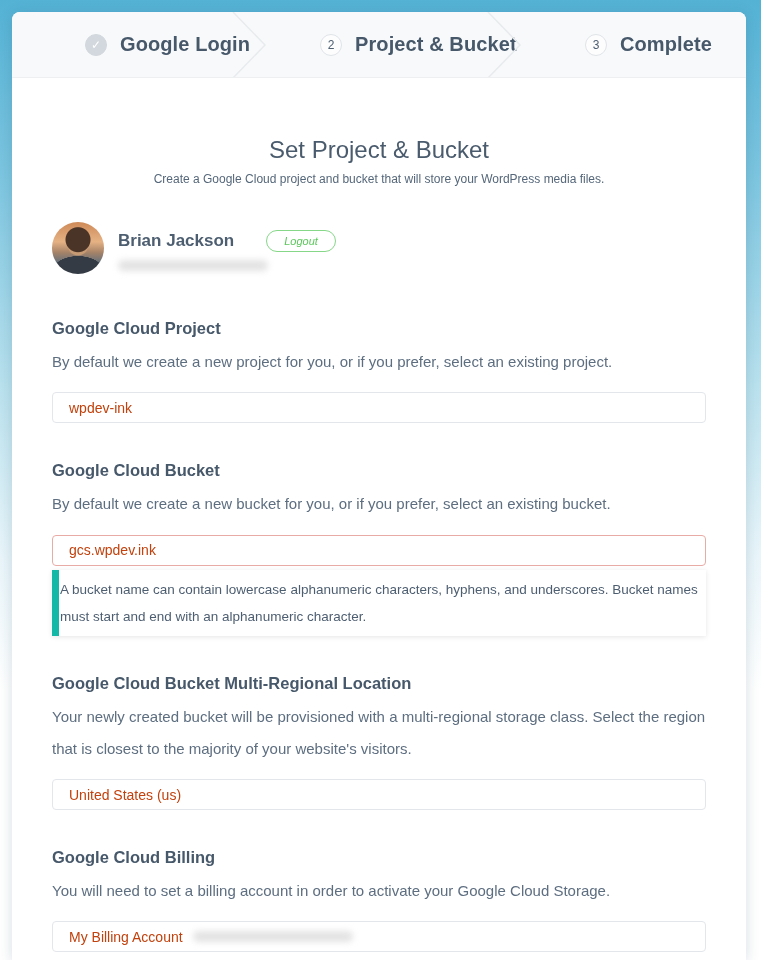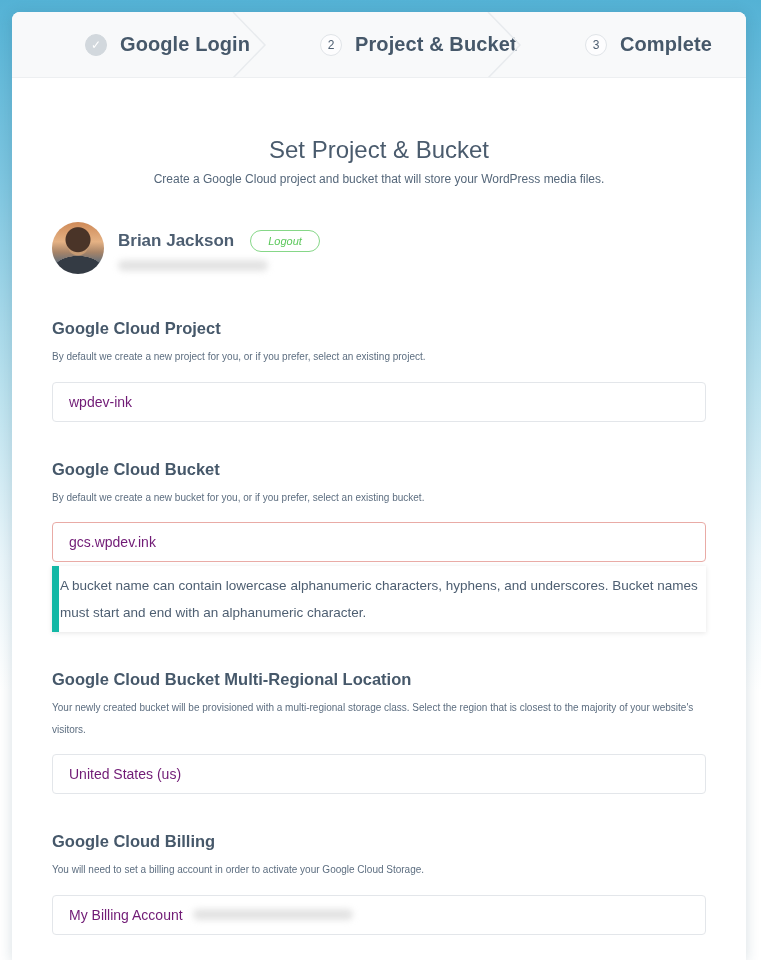--- a/index.html
+++ b/index.html
@@ -39,41 +39,41 @@
   .profile { margin-top:36px; display:flex; align-items:flex-start; gap:14px; }
   .avatar {
     width:52px; height:52px; border-radius:50%; overflow:hidden; flex:0 0 52px;
     background:
       radial-gradient(circle at 50% 34%, #4a3428 0 12px, rgba(0,0,0,0) 13px),
       radial-gradient(circle at 50% 44%, #c69a72 0 10px, rgba(0,0,0,0) 11px),
       radial-gradient(ellipse 26px 16px at 50% 96%, #343b44 0 98%, rgba(0,0,0,0) 100%),
       linear-gradient(180deg,#cf8a58 0%,#e5b284 38%,#a88468 58%,#5d6d7c 80%,#3d4551 100%);
   }
   .profile-text { padding-top:8px; }
-  .profile-row { display:flex; align-items:center; gap:16px; }
+  .profile-row { display:flex; align-items:center; gap:32px; }
   .user-name { font-size:17px; font-weight:bold; color:#4d5e71; }
   .logout-btn {
     border:1px solid #86d788; background:transparent; color:#5cc85c;
     font-style:italic; font-size:11px; font-family:inherit;
     padding:4px 17px; border-radius:14px; cursor:pointer;
   }
   .redacted {
     display:inline-block; background:#e3e3e3; border-radius:6px; filter:blur(3px);
   }
   .email-redacted { margin-top:8px; width:150px; height:11px; }
   .billing-redacted { width:160px; height:11px; margin-left:10px; vertical-align:middle; }
   
   .section { margin-top:38px; }
   .section-first { margin-top:44px; }
   .section-heading { font-size:16.5px; font-weight:bold; color:#46586a; }
-  .section-desc { margin-top:8px; font-size:10px; line-height:2.15; color:#5d6e80; }
+  .section-desc { margin-top:8px; font-size:15px; line-height:2.15; color:#5d6e80; }
   .field {
-    margin-top:14px; width:100%; height:40px;
+    margin-top:14px; width:100%; height:31px;
     border:1px solid #e3e6ea; border-radius:4px; background:#fff;
-    font-family:inherit; font-size:14px; color:#701a75;
+    font-family:inherit; font-size:14px; color:#c2410c;
     padding:0 16px; display:flex; align-items:center;
   }
   input.field { display:block; line-height:38px; }
   .field-error-border { border-color:#e9aba6; }
   .error-box {
     margin-top:4px; background:#ffffff;
     border-left:7px solid #14b8a6;
     box-shadow:0 1px 5px rgba(0,0,0,.10);
     padding:6px 1px; font-size:13.5px; line-height:2.0; color:#4d5e71;
   }

